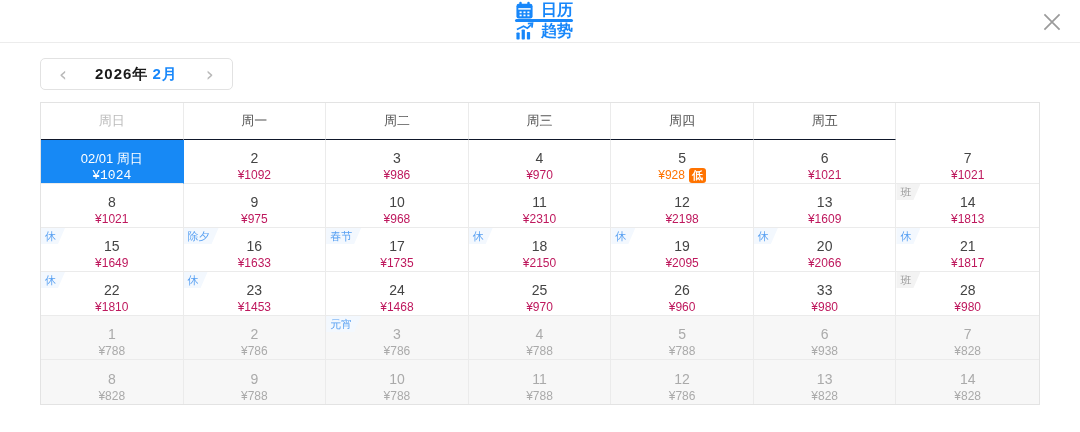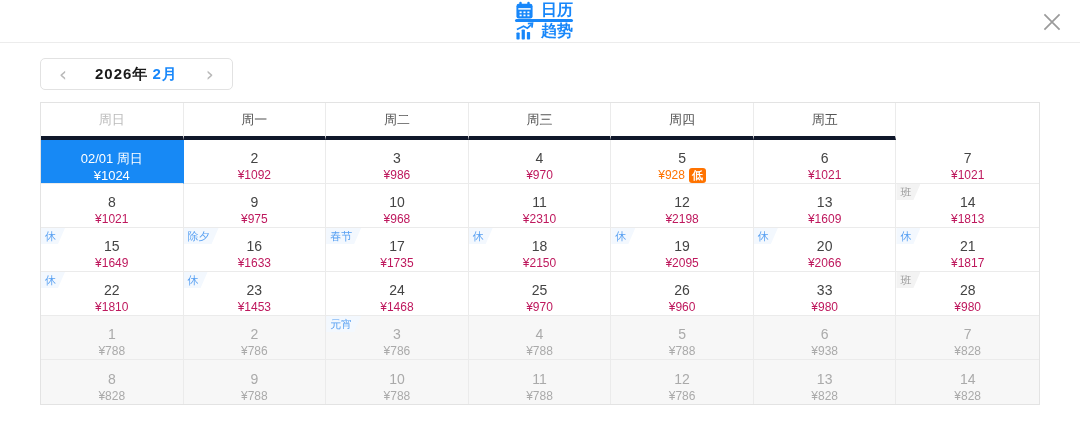--- a/index.html
+++ b/index.html
@@ -14,32 +14,32 @@
 
   
   .monthnav { display:inline-flex; align-items:center; margin:15px 0 0 40px; border:1px solid #e2e2e2; border-radius:5px; padding:5px 16px; gap:26px; background:#fff; }
   .chev { color:#b9b9b9; font-size:20px; line-height:20px; cursor:pointer; font-family:"DejaVu Sans",sans-serif; padding:0 2px; user-select:none; }
   .monthlabel { font-size:15px; font-weight:bold; color:#1a1a1a; letter-spacing:1px; }
   .monthlabel .blue { color:#1787fa; margin-left:4px; }
 
   
   .cal { width:1000px; margin:12px 40px 0 40px; border:1px solid #e3e3e3; }
   .cal-row { display:grid; grid-template-columns:repeat(7,1fr); }
-  .head-cell { height:37px; display:flex; align-items:center; justify-content:center; font-size:13px; color:#555; border-right:1px solid #ebebeb; border-bottom:4px solid #0f172a; background:#fff; }
+  .head-cell { height:37px; display:flex; align-items:center; justify-content:center; font-size:13px; color:#555; border-right:1px solid #ebebeb; border-bottom:1px solid #0f172a; background:#fff; }
   .head-cell.muted { color:#bbb; }
   .cal-row > :nth-child(7n) { border-right:none; }
 
   .day-cell { position:relative; height:44px; display:flex; flex-direction:column; align-items:center; justify-content:flex-end; border-right:1px solid #ebebeb; border-bottom:1px solid #ebebeb; background:#fff; cursor:pointer; }
   .cal-row:last-child .day-cell { border-bottom:none; }
   .day-num { font-size:14px; color:#444; line-height:17px; }
   .day-price { font-size:12px; color:#be185d; line-height:15px; margin-top:1px; display:flex; align-items:center; }
 
   .day-cell.selected { background:#1789f5; border-right-color:#1789f5; }
   .day-cell.selected .day-num { color:#fff; font-size:13px; }
-  .day-cell.selected .day-price { color:#fff; font-size:13px; }
+  .day-cell.selected .day-price { color:#fff; font-size:13px;font-family:Liberation Mono, monospace; }
 
   .day-cell.muted { background:#f7f7f7; }
   .day-cell.muted .day-num, .day-cell.muted .day-price { color:#aaa; }
 
   .day-cell.low .day-price { color:#ff7300; }
   .low-badge { display:inline-block; background:#ff7300; color:#fff; font-size:11px; line-height:15px; padding:0 3px; border-radius:3px; margin-left:4px; font-weight:bold; }
 
   .corner-badge { position:absolute; top:0; left:0; font-size:11px; line-height:16px; padding:0 9px 0 4px; clip-path:polygon(0 0,100% 0,calc(100% - 7px) 100%,0 100%); }
   .corner-badge.rest, .corner-badge.festival { color:#58a0f2; background:#f3f8fe; }
   .corner-badge.work { color:#9b9b9b; background:#f3f3f3; }

